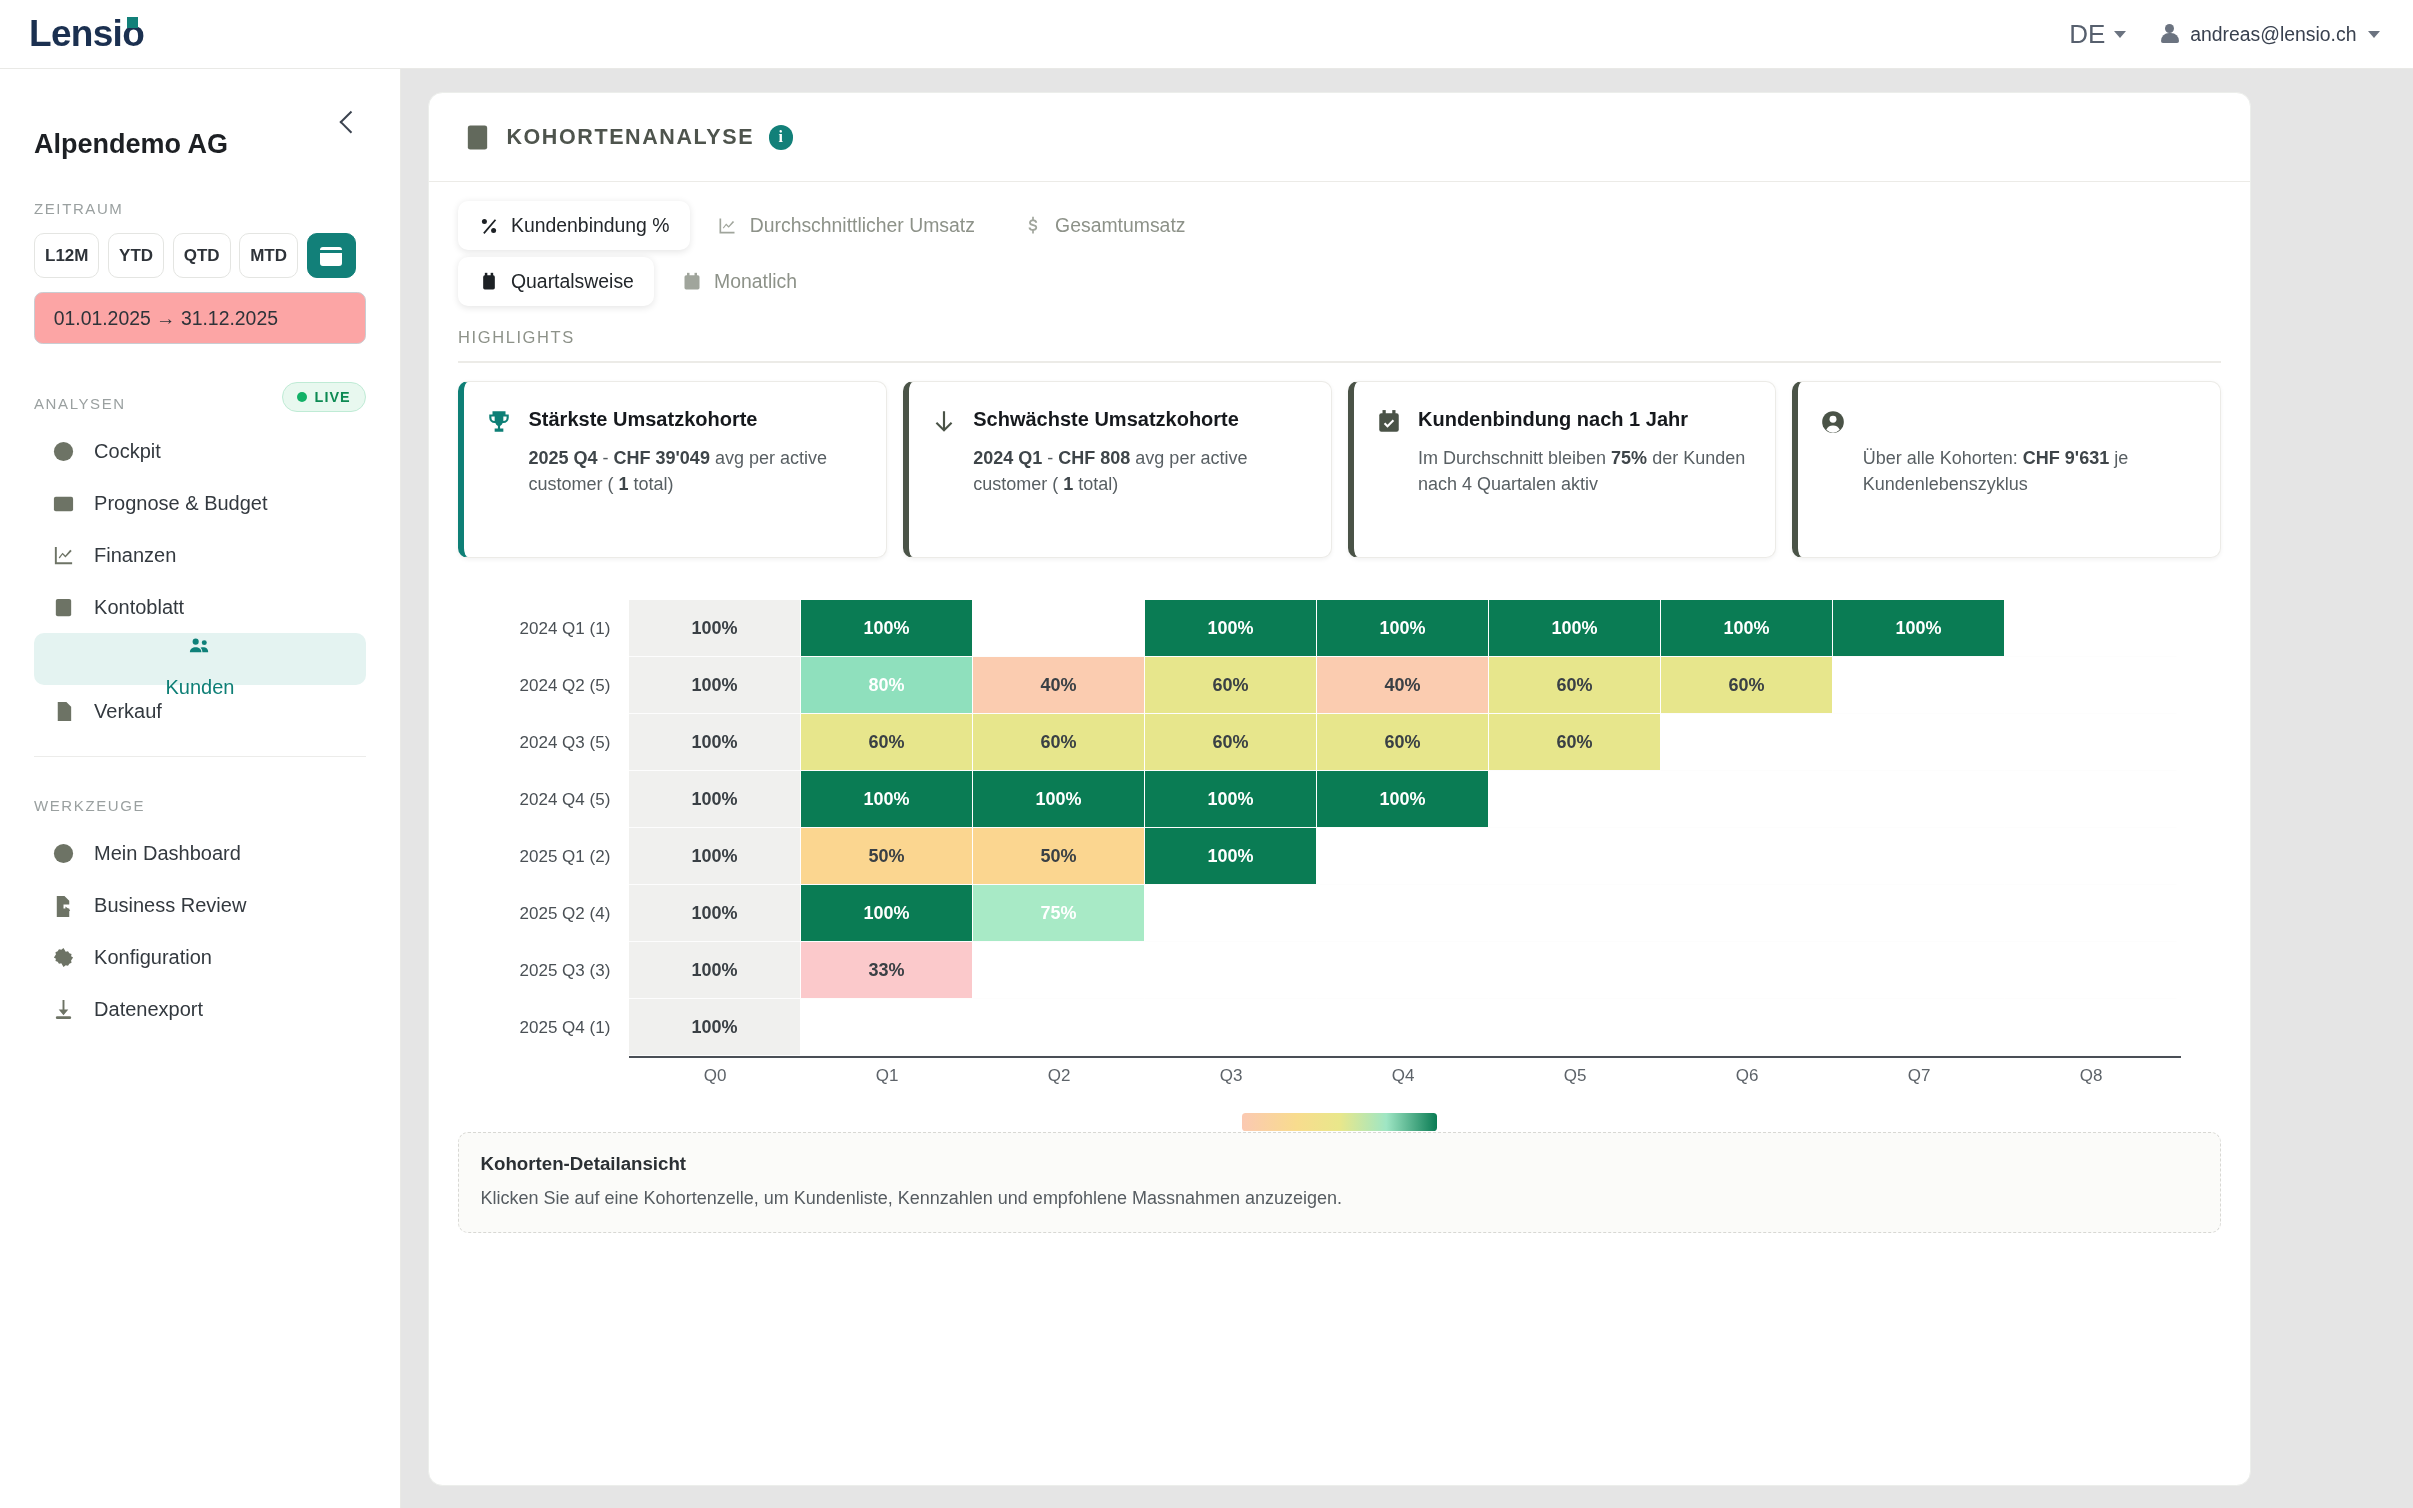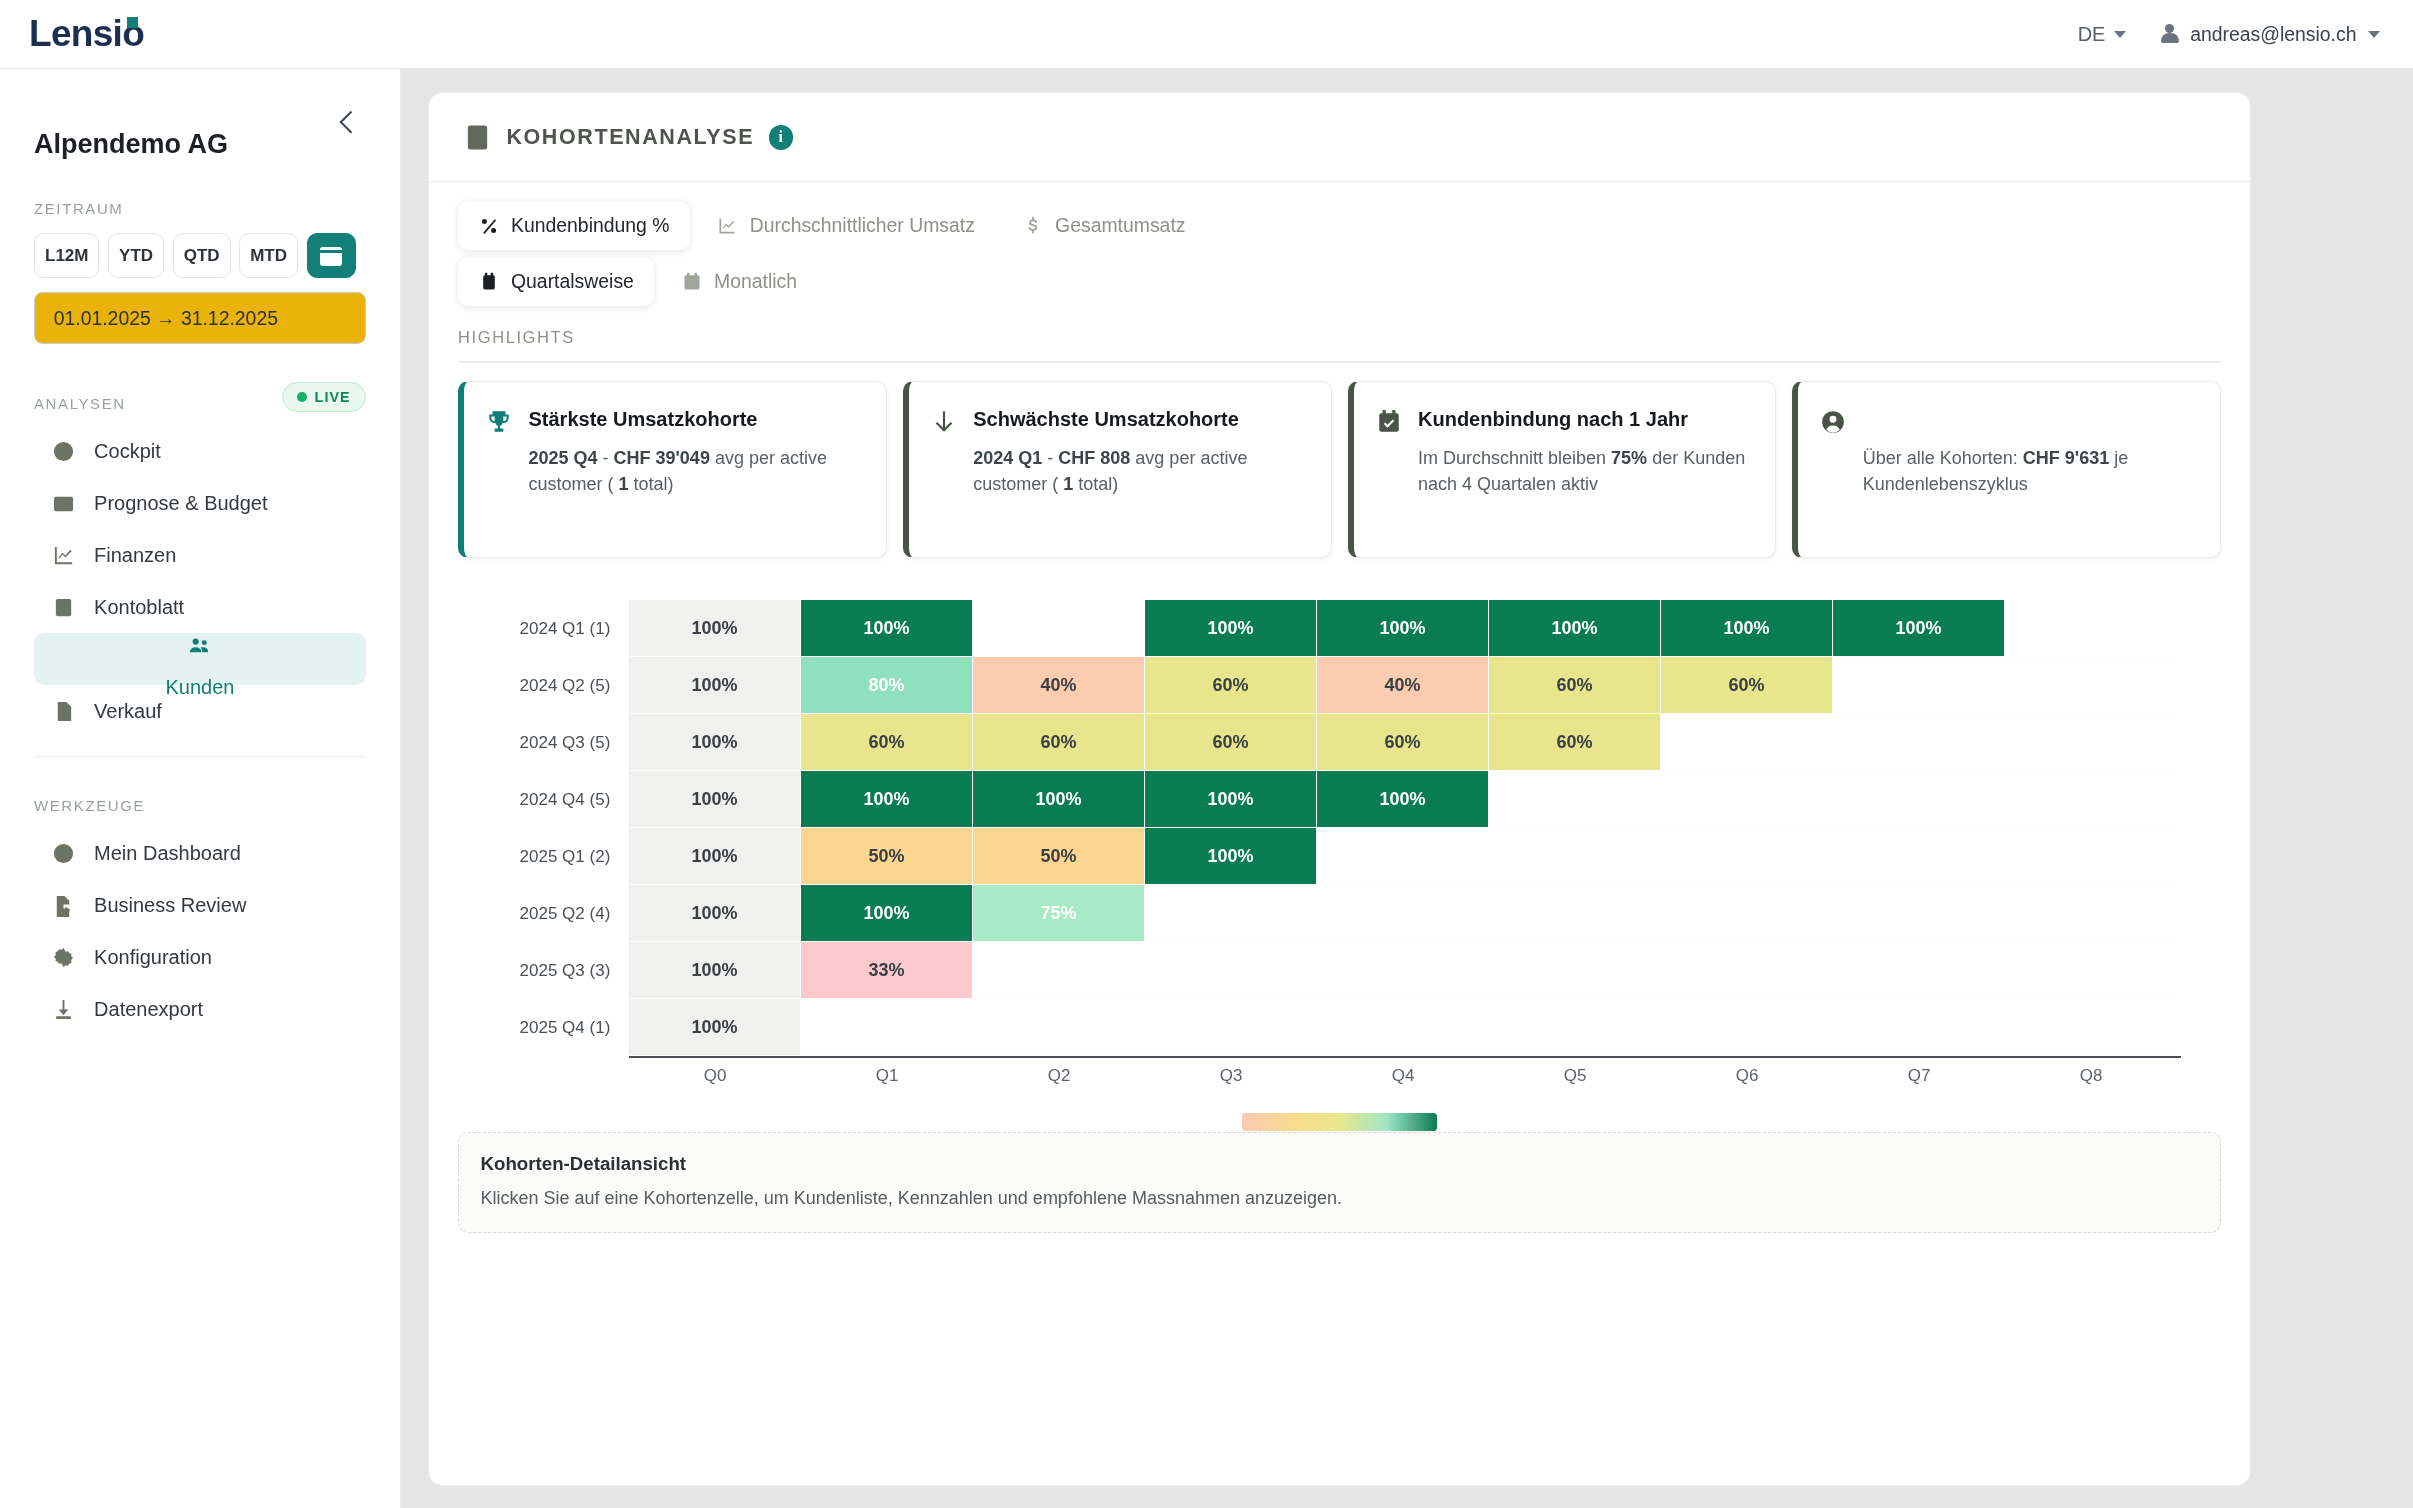--- a/index.html
+++ b/index.html
@@ -14,21 +14,21 @@
   .topbar {
     position: absolute; top: 0; left: 0; width: 2413px; height: 69px;
     background: #ffffff;
     border-bottom: 1.4px solid #e9e9e6;
     display: flex; align-items: center; justify-content: space-between;
     padding: 0 33px 0 29px;
   }
   .brand { font-size: 37px; font-weight: bold; color: #1b3050; letter-spacing: -0.7px; position: relative; }
   .brand-dot { position: absolute; width: 10.8px; height: 10.8px; background: #128079; top: 4.3px; left: 98px; }
   .topbar-right { display: flex; align-items: center; gap: 34px; }
-  .lang { display:flex; align-items:center; gap: 8.6px; font-size: 20px; color: #57606e; }
+  .lang { display:flex; align-items:center; gap: 8.6px; font-size: 26px; color: #57606e; }
   .caret { width:0;height:0;border-left:6.5px solid transparent;border-right:6.5px solid transparent;border-top:7.2px solid #6b7380; }
   .user { display:flex; align-items:center; gap:11.5px; font-size:19.4px; color:#39414f; }
   .user-avatar { width: 18.7px; height: 20px; position: relative; }
   .user-avatar::before { content:""; position:absolute; top:0; left:5px; width:9.3px; height:9.3px; border-radius:50%; background:#6b7380; }
   .user-avatar::after { content:""; position:absolute; bottom:0.7px; left:0.7px; width:18px; height:10px; border-radius:9.3px 9.3px 2.2px 2.2px; background:#6b7380; }
 
   
   .sidebar {
     position: absolute; top: 69px; left: 0; width: 401px; height: 1439px;
     background: #ffffff; border-right: 1.4px solid #e9e9e6;
@@ -47,21 +47,21 @@
     border: 1.4px solid #e4e5e2; border-radius: 10px; background:#fff;
     display:flex; align-items:center; justify-content:center;
     font-size: 17px; font-weight: bold; color:#2e3339; cursor:pointer;
   }
   .range-btn.cal { background:#128079; border-color:#128079; min-width: 49px; }
   .cal-icon { width:21.5px; height:21.5px; position:relative; }
   .cal-icon::before { content:""; position:absolute; top:2.2px; left:0; width:21.5px; height:19.4px; background:#fff; border-radius:2.9px; }
   .cal-icon::after { content:""; position:absolute; top:5.7px; left:0; width:21.5px; height:2.9px; background:#128079; }
   .date-input {
     margin-top: 14.4px; height: 52px; width: 332px;
-    border: 1.4px solid #c9cdd2; border-radius: 8.6px; background:#eab308;
+    border: 1.4px solid #c9cdd2; border-radius: 8.6px; background:#fca5a5;
     display:flex; align-items:center; padding-left: 18.7px;
     font-size: 19.4px; color:#2e3339; cursor:text;
   }
   .analysen-head { display:flex; align-items:center; justify-content:space-between; margin-top:37px; }
   .live-badge {
     display:flex; align-items:center; gap:7.2px; height:30px; padding: 0 14.4px;
     background:#e8f8ef; border:1.4px solid #bfeBd5; border-radius: 16px;
     font-size:14.4px; font-weight:bold; letter-spacing:1px; color:#0d8a53;
   }
   .live-dot { width:10px;height:10px;border-radius:50%;background:#12b167; }

